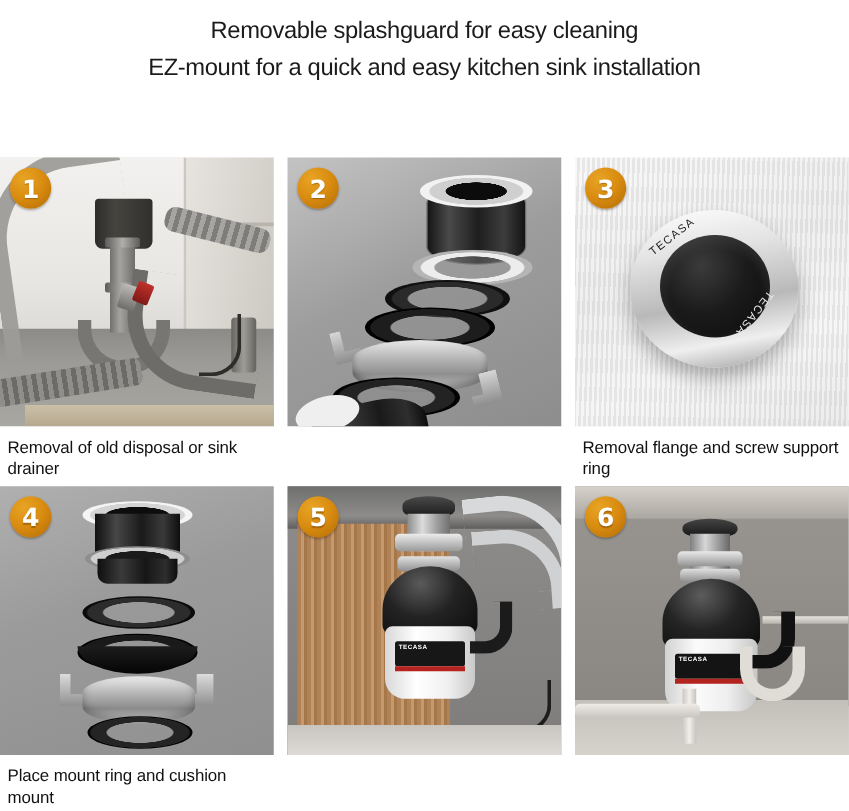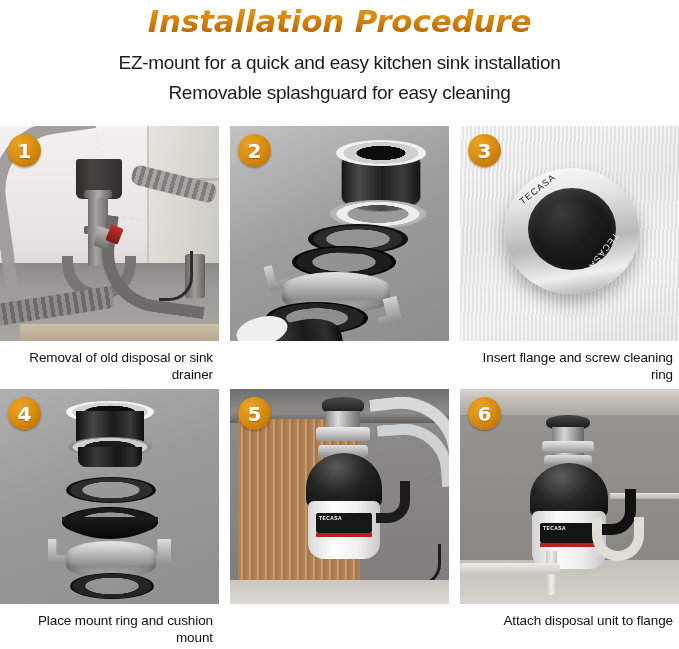--- a/index.html
+++ b/index.html
@@ -71,21 +71,21 @@
     overflow: hidden;
     background: #9a9a9a;
   }
 
   .row2 .photo { height: 215px; }
 
   .caption {
     font-size: 13.5px;
     line-height: 17px;
     color: #111111;
-    text-align: right;
+    text-align: left;
     padding: 8px 6px 6px 6px;
     font-family: "Liberation Sans", sans-serif;
     letter-spacing: -0.1px;
   }
 
   
   .badge {
     position: absolute;
     top: 8px;
     left: 8px;
@@ -506,24 +506,23 @@
     position: absolute; left: 150px; top: 104px; width: 69px; height: 6px;
     background: linear-gradient(180deg,#e6e3dd,#b8b5af);
   }
 </style>
 </head>
 <body>
 
 <div id="infographic">
 
   <div class="header">
-    <h1 class="main-title">Installation Procedure</h1>
     <div class="subtitle-block">
+      <div class="subtitle">Removable splashguard for easy cleaning</div>
       <div class="subtitle">EZ-mount for a quick and easy kitchen sink installation</div>
-      <div class="subtitle">Removable splashguard for easy cleaning</div>
     </div>
   </div>
 
   <div class="steps-grid">
 
     <div class="step-cell row1">
       <div class="photo p1">
         <div class="cabinet"></div>
         <div class="cab-right"></div>
         <div class="floor"></div>
@@ -574,21 +573,21 @@
         <div class="skirt"></div>
         <div class="ring-outer">
           <div class="ring-inner"></div>
         </div>
         <div class="brand-a">TECASA</div>
         <div class="brand-b">TECASA</div>
         <div class="badge">
           <span>3</span>
         </div>
       </div>
-      <div class="caption">Insert flange and screw cleaning ring</div>
+      <div class="caption">Removal flange and screw support ring</div>
     </div>
 
     <div class="step-cell row2">
       <div class="photo p4">
         <div class="f-lip"></div>
         <div class="f-body"></div>
         <div class="f-lip2"></div>
         <div class="f-body2"></div>
         <div class="w1"></div>
         <div class="w2"></div>
@@ -644,17 +643,16 @@
           <div class="label-txt">TECASA</div>
         </div>
         <div class="black-elbow"></div>
         <div class="ptrap"></div>
         <div class="drain-riser"></div>
         <div class="drain-h"></div>
         <div class="badge">
           <span>6</span>
         </div>
       </div>
-      <div class="caption">Attach disposal unit to flange</div>
     </div>
 
   </div>
 </div>
 
 </body></html>

